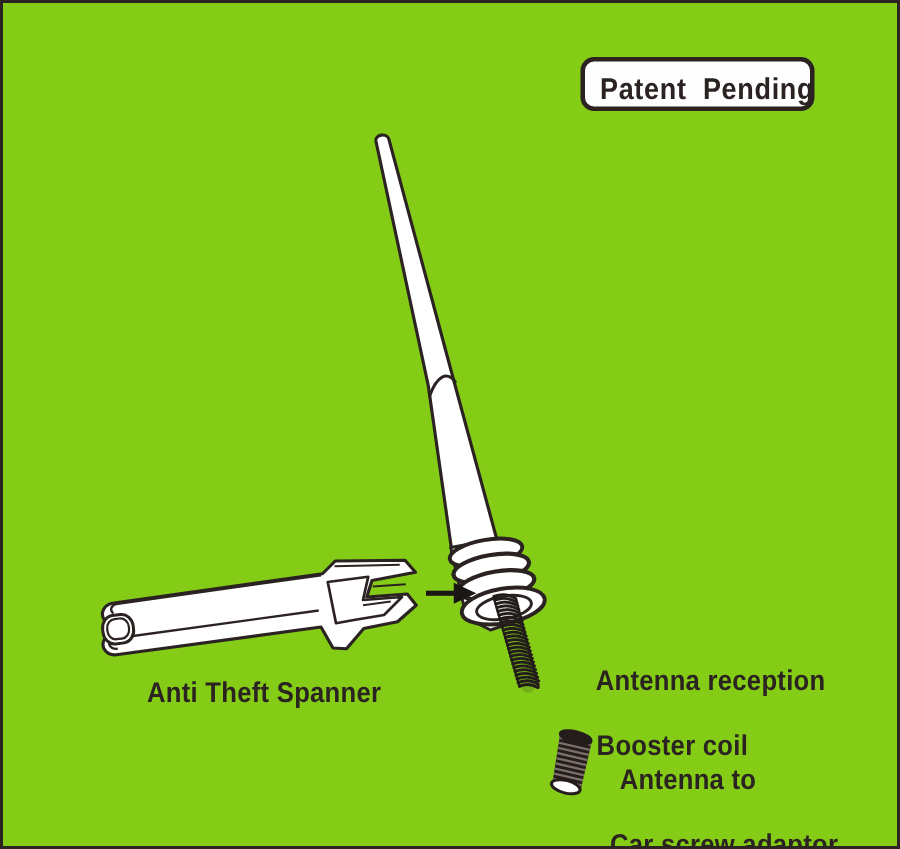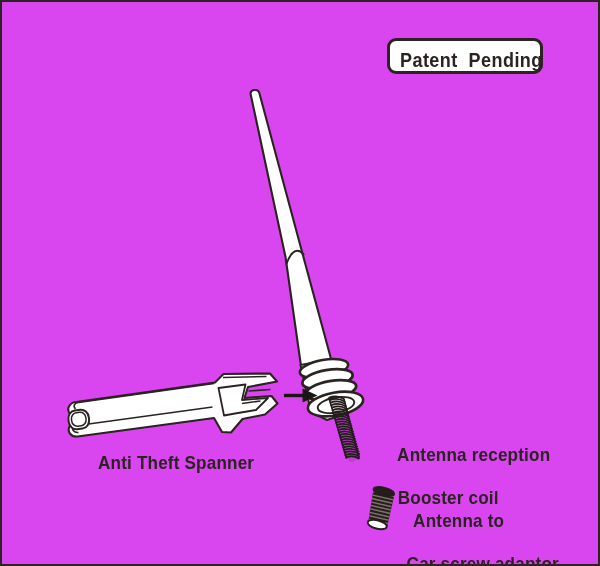--- a/index.html
+++ b/index.html
@@ -8,21 +8,21 @@
     padding: 0;
     background: #ffffff;
   }
   body {
     font-family: "Liberation Sans", sans-serif;
   }
   #canvas {
     position: relative;
     width: 600px;
     height: 566px;
-    background: #d946ef;
+    background: #84cc16;
     box-sizing: border-box;
     border: 2px solid #2b2422;
     overflow: hidden;
   }
   #art {
     position: absolute;
     left: 0;
     top: 0;
     width: 600px;
     height: 566px;

